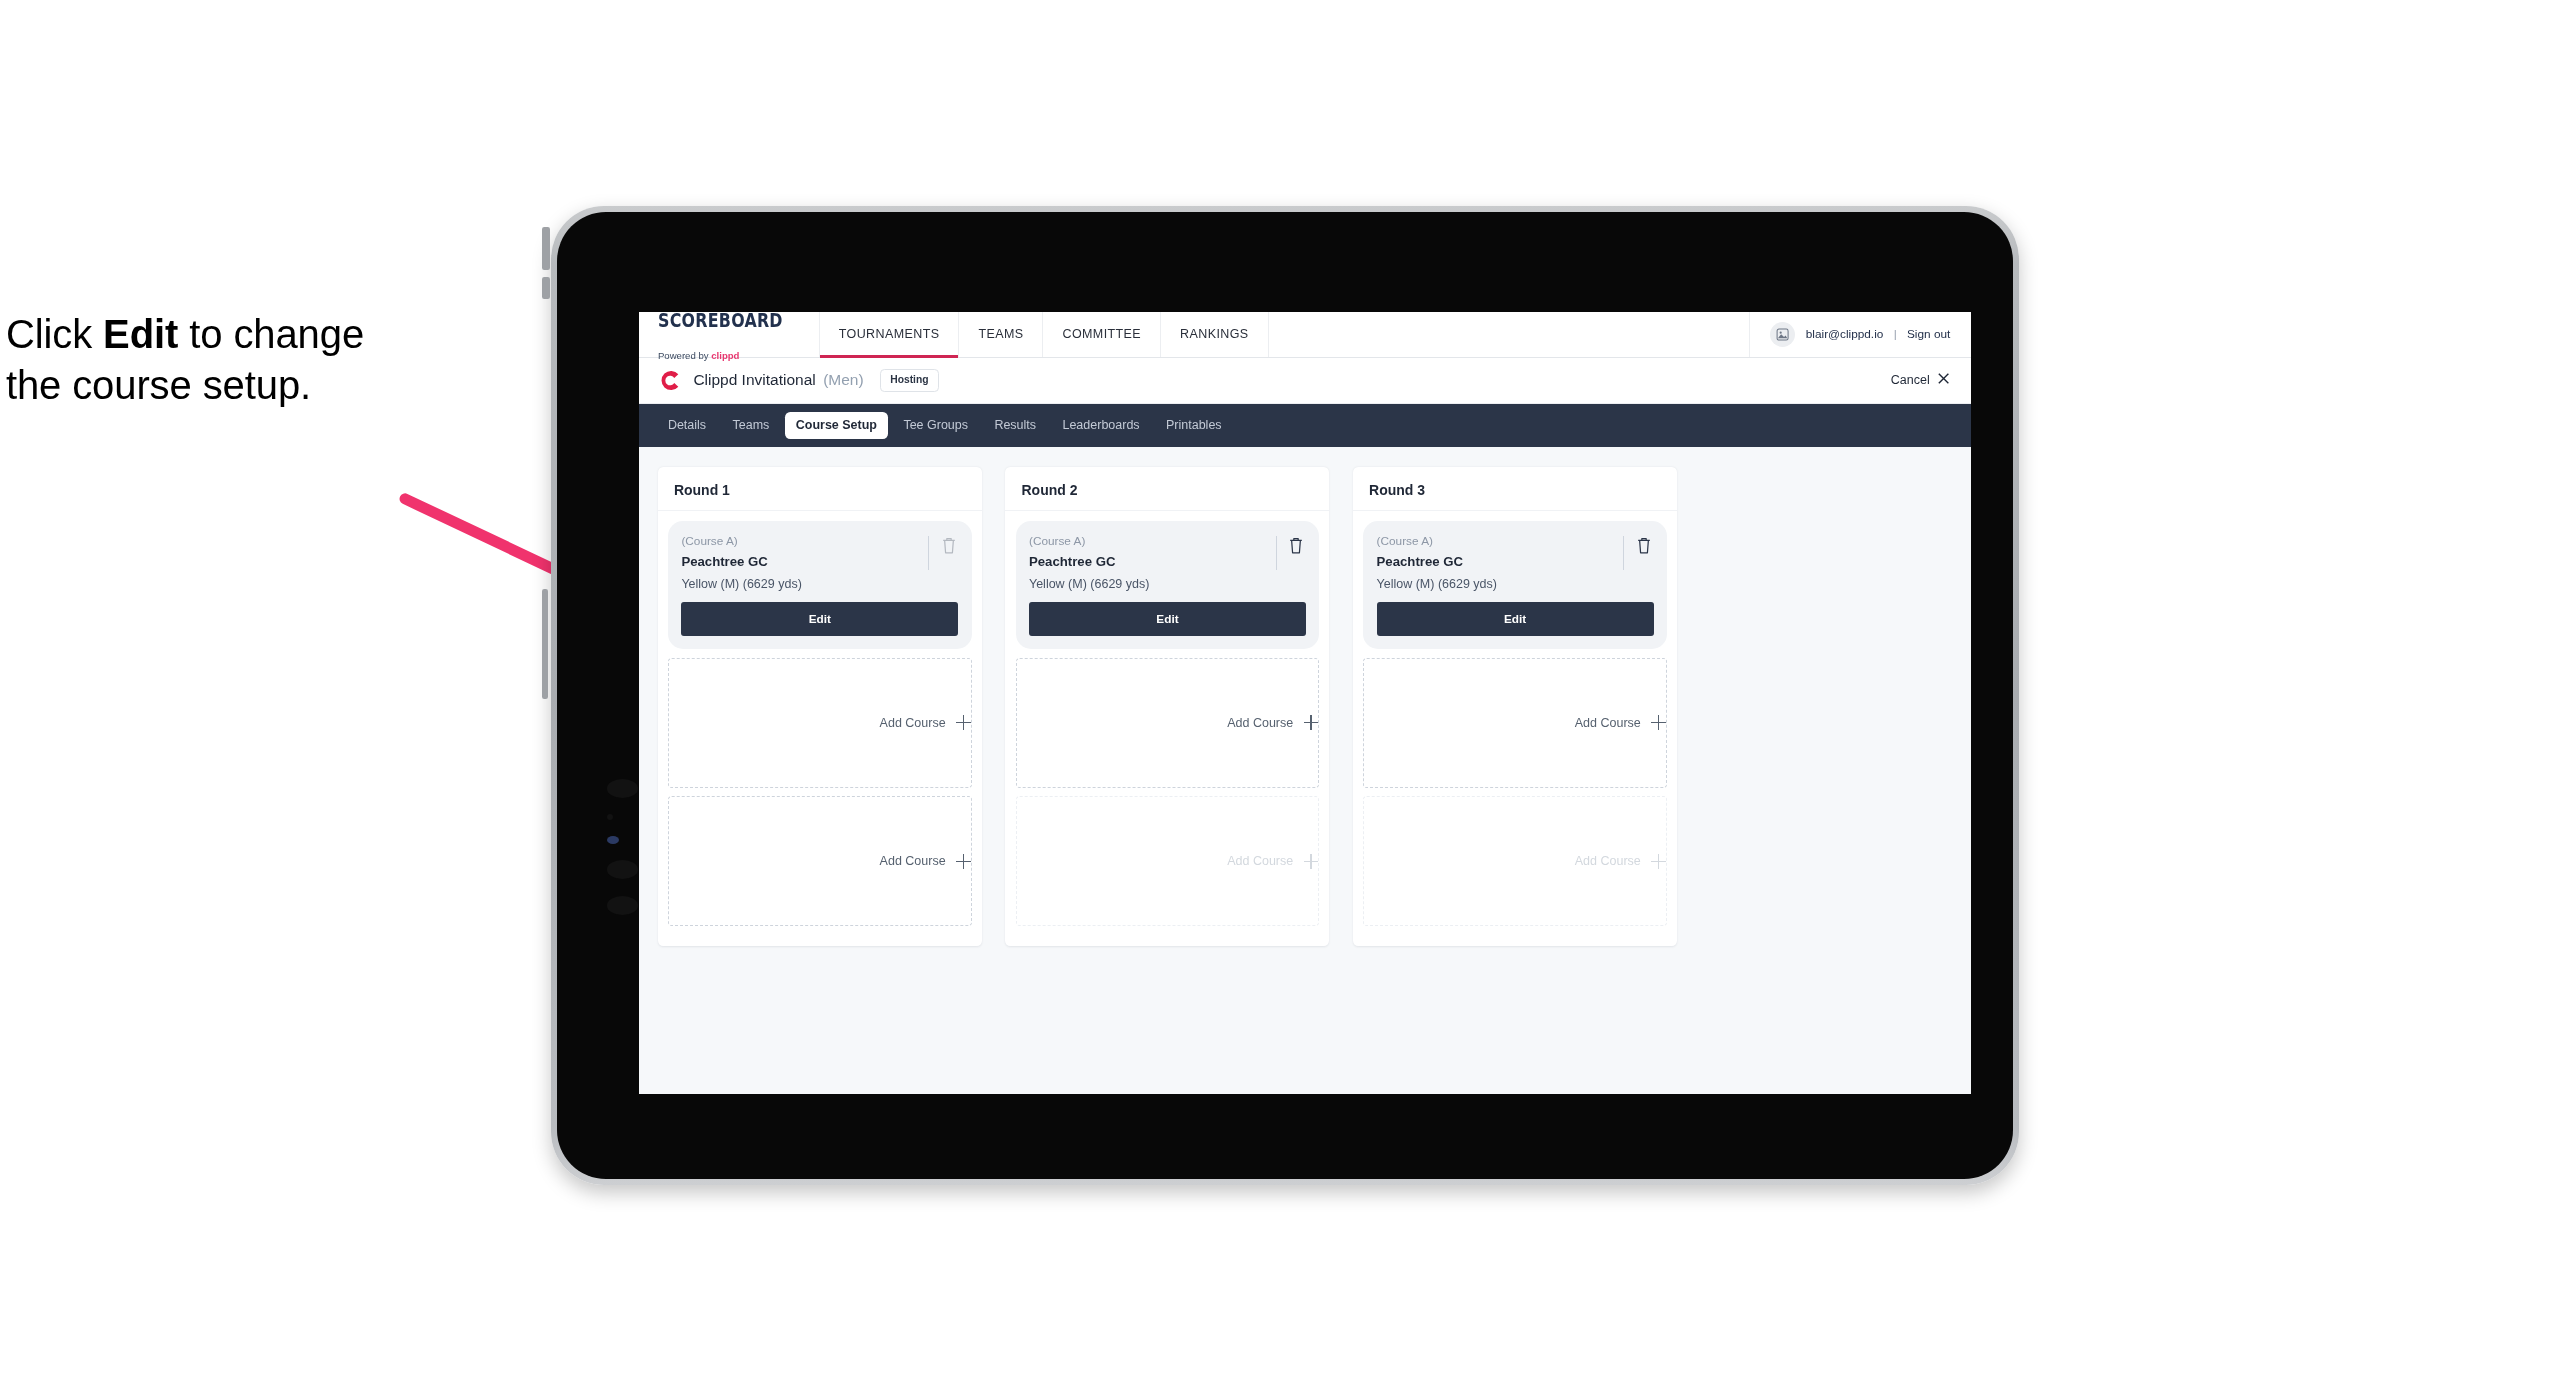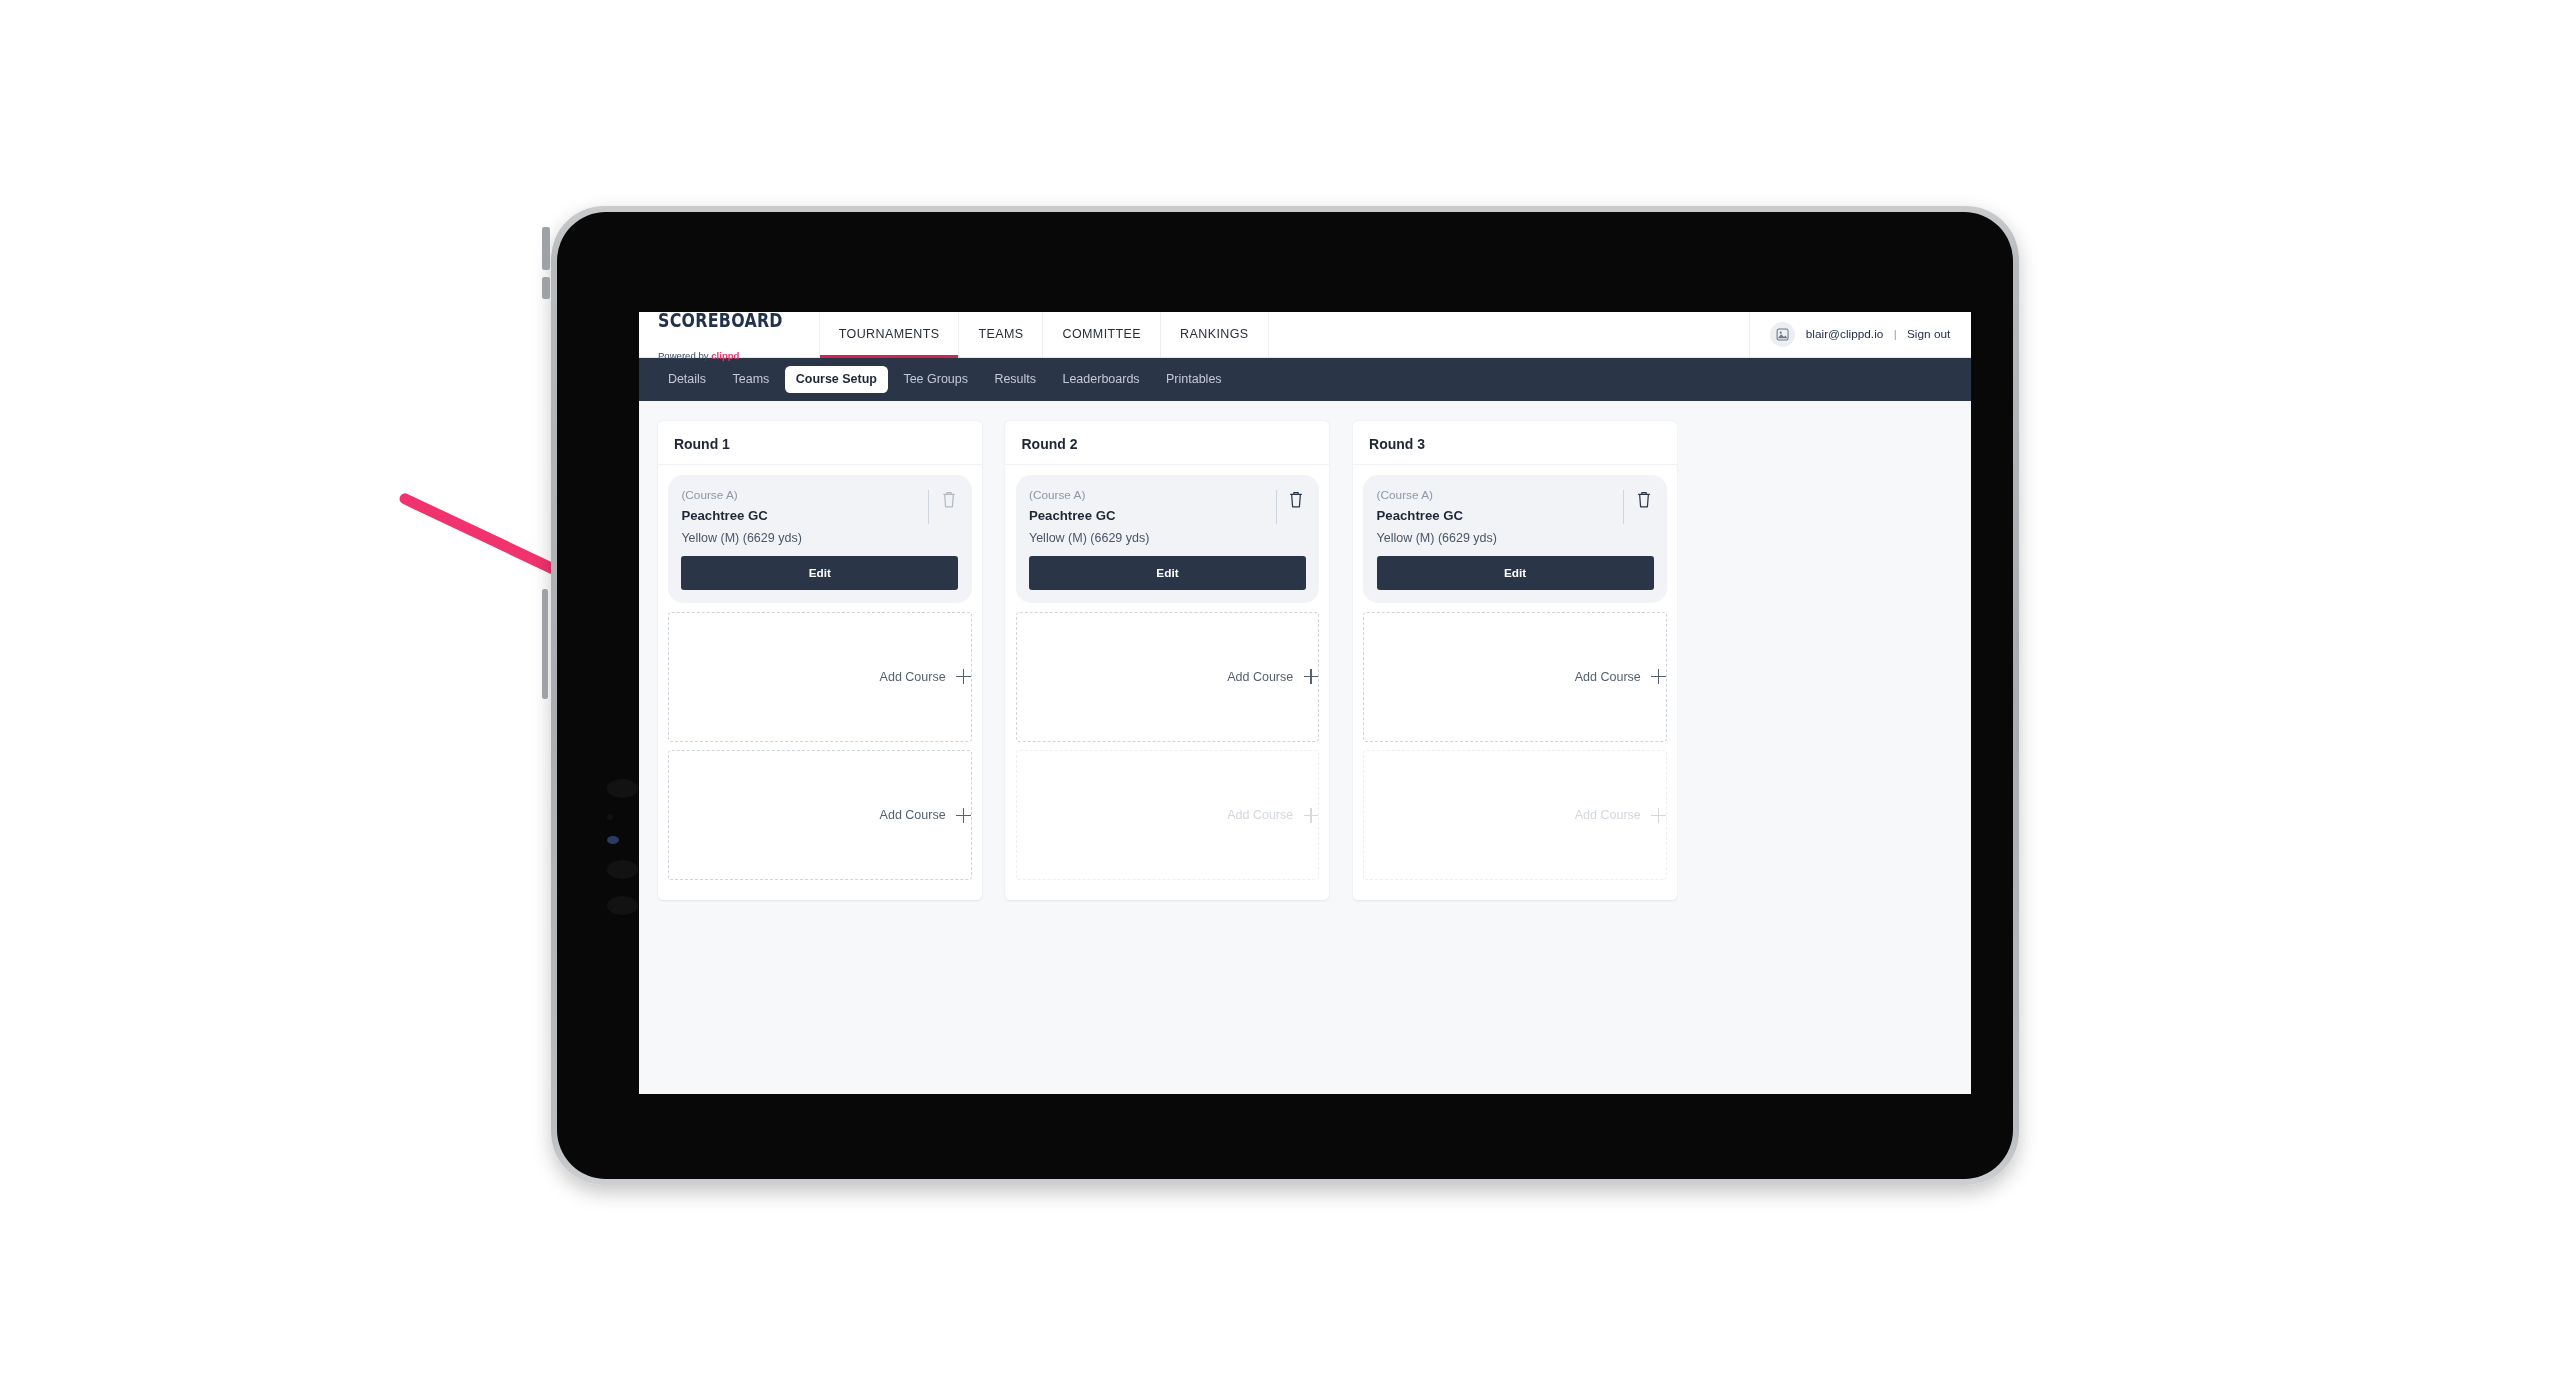--- a/index.html
+++ b/index.html
@@ -352,20 +352,23 @@
     background: currentColor;
   }
   .plus::before { left: 0; top: 6.6px; width: 14.7px; height: 1.5px; }
   .plus::after  { top: 0; left: 6.6px; height: 14.7px; width: 1.5px; }
 </style>
 </head>
 <body>
 
 <div id="stage">
 
+  <div id="callout">
+    <span>Click </span><b>Edit</b><span> to change the course setup.</span>
+  </div>
 
   <svg id="arrow-svg" viewBox="0 0 420 240">
     <line x1="30" y1="58" x2="322" y2="196" stroke="#f0336d" stroke-width="15" stroke-linecap="round"></line>
     <polygon points="370,206 286,148 278,226" fill="#f0336d"></polygon>
   </svg>
 
   <div id="device">
     <div class="side-btn" id="btn-top-a"></div>
     <div class="side-btn" id="btn-top-b"></div>
     <div class="side-btn" id="btn-mid"></div>
@@ -407,20 +410,38 @@
                 <circle cx="6.4" cy="6.4" r="1.5" fill="#6d7685"></circle>
                 <path d="M2.5 14 L7 8.6 L11 12.4 L13 10.4 L15.5 14 Z" fill="#6d7685"></path>
               </svg>
             </span>
             <span>blair@clippd.io</span>
             <span id="user-sep">|</span>
             <span id="signout">Sign out</span>
           </div>
         </div>
 
+        <div id="tourney-bar">
+          <svg id="clogo" viewBox="0 0 34 34">
+            <path d="M29 8.5 A13 13 0 1 0 29 25.5 L23.5 20.5 A6.6 6.6 0 1 1 23.5 13.5 Z" fill="#e01e48"></path>
+          </svg>
+          <span id="tourney-name">Clippd Invitational</span>
+          <span id="tourney-gender">(Men)</span>
+          <span id="hosting-badge">Hosting</span>
+          <span id="tourney-spacer"></span>
+          <span id="cancel-btn">
+            <span>Cancel</span>
+            <span>
+              <svg width="13.2" height="13.2" viewBox="0 0 18 18">
+                <line x1="2.5" y1="2.5" x2="15.5" y2="15.5" stroke="#1f2736" stroke-width="1.9"></line>
+                <line x1="15.5" y1="2.5" x2="2.5" y2="15.5" stroke="#1f2736" stroke-width="1.9"></line>
+              </svg>
+            </span>
+          </span>
+        </div>
 
         <div id="tabstrip">
           <div class="tab">Details</div>
           <div class="tab">Teams</div>
           <div class="tab active">Course Setup</div>
           <div class="tab">Tee Groups</div>
           <div class="tab">Results</div>
           <div class="tab">Leaderboards</div>
           <div class="tab">Printables</div>
         </div>

